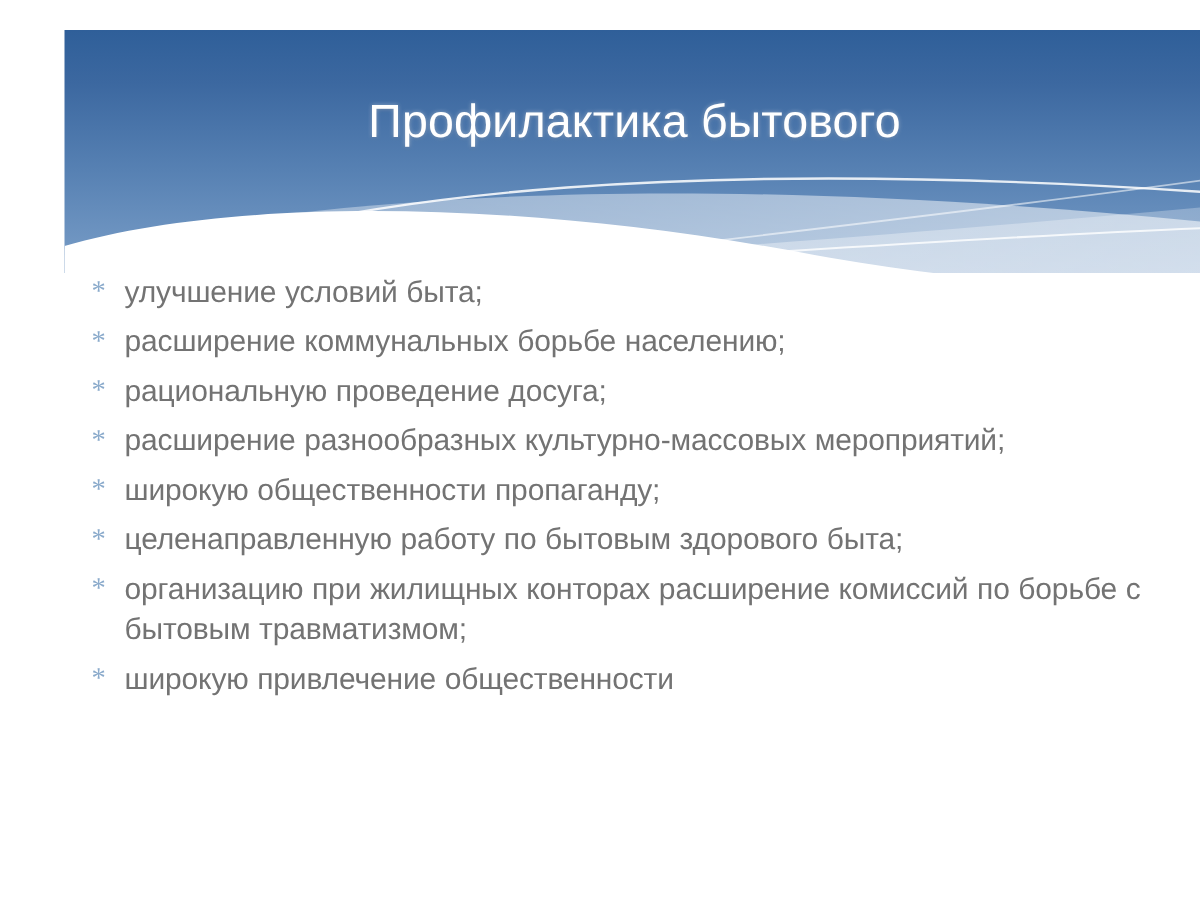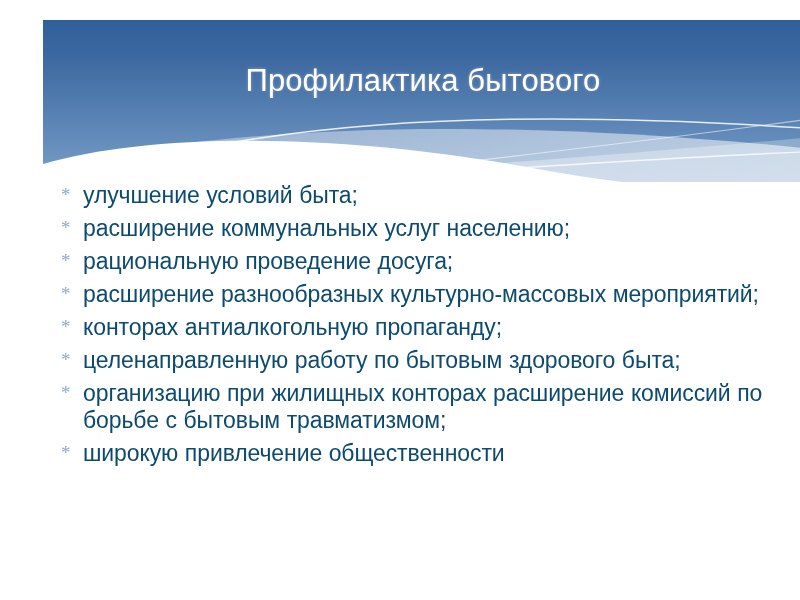--- a/index.html
+++ b/index.html
@@ -80,22 +80,22 @@
     color: #8aaacb;
     font-size: 19px;
     line-height: 26px;
     text-align: left;
     padding-left: 4px;
     box-sizing: border-box;
     font-family: "Liberation Serif", serif;
   }
   .bullet-text {
     flex: 1 1 auto;
-    color: #0c4a6e;
-    font-size: 23px;
+    color: #737373;
+    font-size: 20px;
     line-height: 27px;
     letter-spacing: -0.1px;
     word-spacing: 0.3px;
   }
 </style>
 </head>
 <body>
 
 <div id="slide">
 
@@ -131,33 +131,33 @@
     <div class="title-line">Профилактика бытового</div>
   </div>
 
   <div id="bullet-list">
     <div class="bullet-row">
       <span class="bullet-mark">*</span>
       <span class="bullet-text">улучшение условий быта;</span>
     </div>
     <div class="bullet-row">
       <span class="bullet-mark">*</span>
-      <span class="bullet-text">расширение коммунальных услуг населению;</span>
+      <span class="bullet-text">расширение коммунальных борьбе населению;</span>
     </div>
     <div class="bullet-row">
       <span class="bullet-mark">*</span>
       <span class="bullet-text">рациональную проведение досуга;</span>
     </div>
     <div class="bullet-row">
       <span class="bullet-mark">*</span>
       <span class="bullet-text">расширение разнообразных культурно-массовых мероприятий;</span>
     </div>
     <div class="bullet-row">
       <span class="bullet-mark">*</span>
-      <span class="bullet-text">конторах антиалкогольную пропаганду;</span>
+      <span class="bullet-text">широкую общественности пропаганду;</span>
     </div>
     <div class="bullet-row">
       <span class="bullet-mark">*</span>
       <span class="bullet-text">целенаправленную работу по бытовым здорового быта;</span>
     </div>
     <div class="bullet-row">
       <span class="bullet-mark">*</span>
       <span class="bullet-text">организацию при жилищных конторах расширение комиссий по борьбе с бытовым травматизмом;</span>
     </div>
     <div class="bullet-row">

